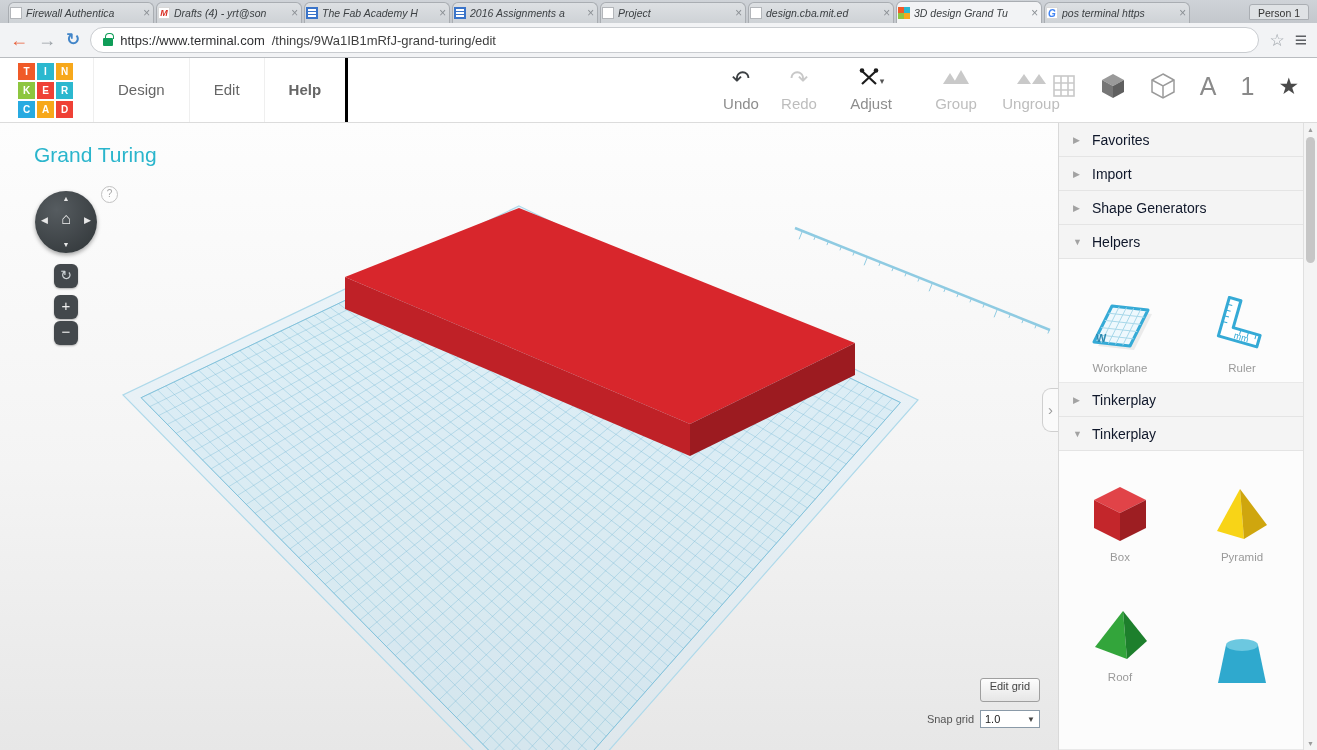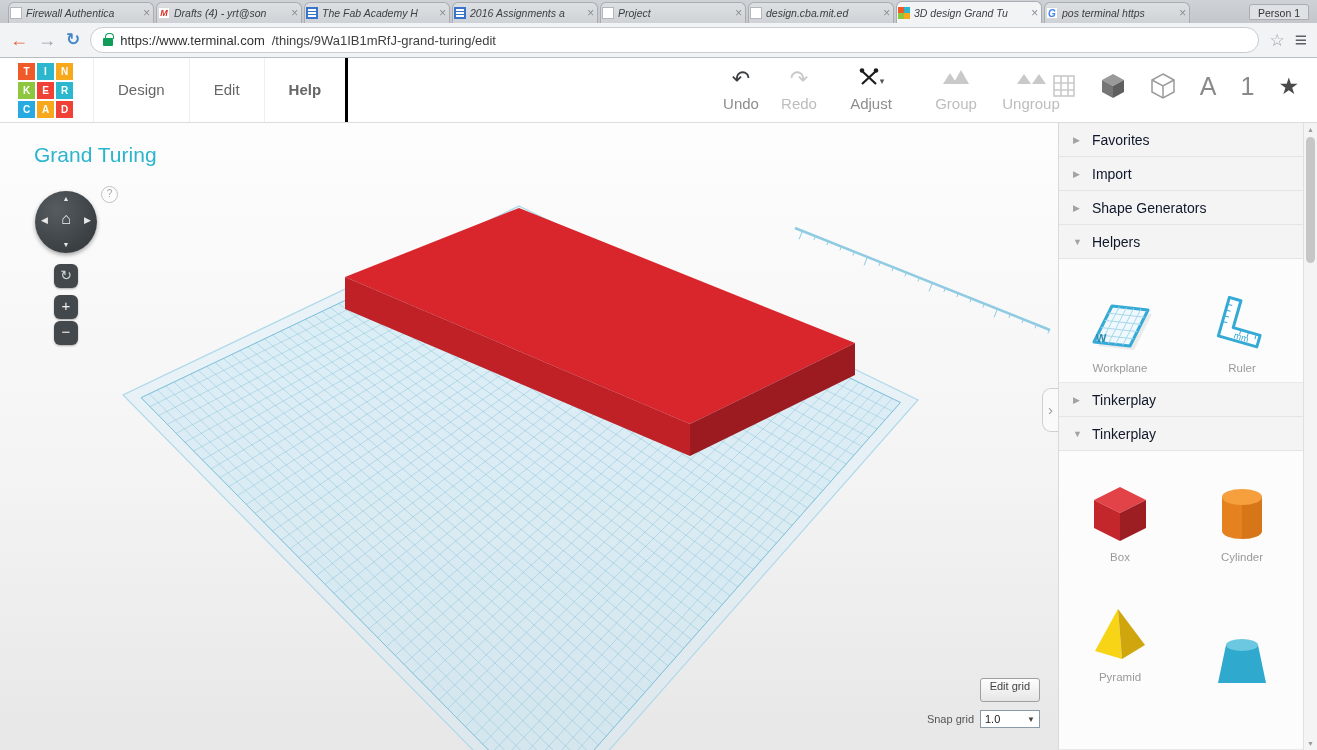--- a/index.html
+++ b/index.html
@@ -371,32 +371,31 @@
       <div class="shape-item">
         <svg width="66" height="66" viewBox="0 0 66 66">
           <polygon points="33,6 59,19 33,32 7,19" fill="#e14348"></polygon>
           <polygon points="7,19 33,32 33,60 7,47" fill="#c3262b"></polygon>
           <polygon points="59,19 33,32 33,60 59,47" fill="#9d1e22"></polygon>
         </svg>
         <div class="shape-label">Box</div>
       </div>
       <div class="shape-item">
         <svg width="66" height="66" viewBox="0 0 66 66">
-          <path d="M13,16 L13,50 A20,8 0 0 0 53,50 L53,16 Z" fill="#e5821f"></path>
-          <path d="M33,24 L53,16 L53,50 A20,8 0 0 1 33,58 Z" fill="#cc6d13" opacity="0.55"></path>
-          <ellipse cx="33" cy="16" rx="20" ry="8" fill="#f5a03d"></ellipse>
-        </svg>
-        <div class="shape-label">Cylinder</div>
-      </div>
-      <div class="shape-item">
-        <svg width="66" height="66" viewBox="0 0 66 66">
           <polygon points="31,8 8,50 35,58" fill="#f8d417"></polygon>
           <polygon points="31,8 35,58 58,44" fill="#cfa60e"></polygon>
         </svg>
         <div class="shape-label">Pyramid</div>
+      </div>
+      <div class="shape-item">
+        <svg width="66" height="66" viewBox="0 0 66 66">
+          <polygon points="36,10 8,46 40,58" fill="#33a53b"></polygon>
+          <polygon points="36,10 40,58 60,40" fill="#1d7f2c"></polygon>
+        </svg>
+        <div class="shape-label">Roof</div>
       </div>
       <div class="shape-item">
         <svg width="66" height="58" viewBox="0 0 66 58">
           <path d="M17,20 L9,58 L57,58 L49,20 Z" fill="#2fa9ce"></path>
           <ellipse cx="33" cy="20" rx="16" ry="6" fill="#6cc8e0"></ellipse>
         </svg>
       </div>
       <div class="shape-item">
         <svg width="66" height="58" viewBox="0 0 66 58">
           <circle cx="33" cy="42" r="28" fill="#2fa9ce"></circle>

